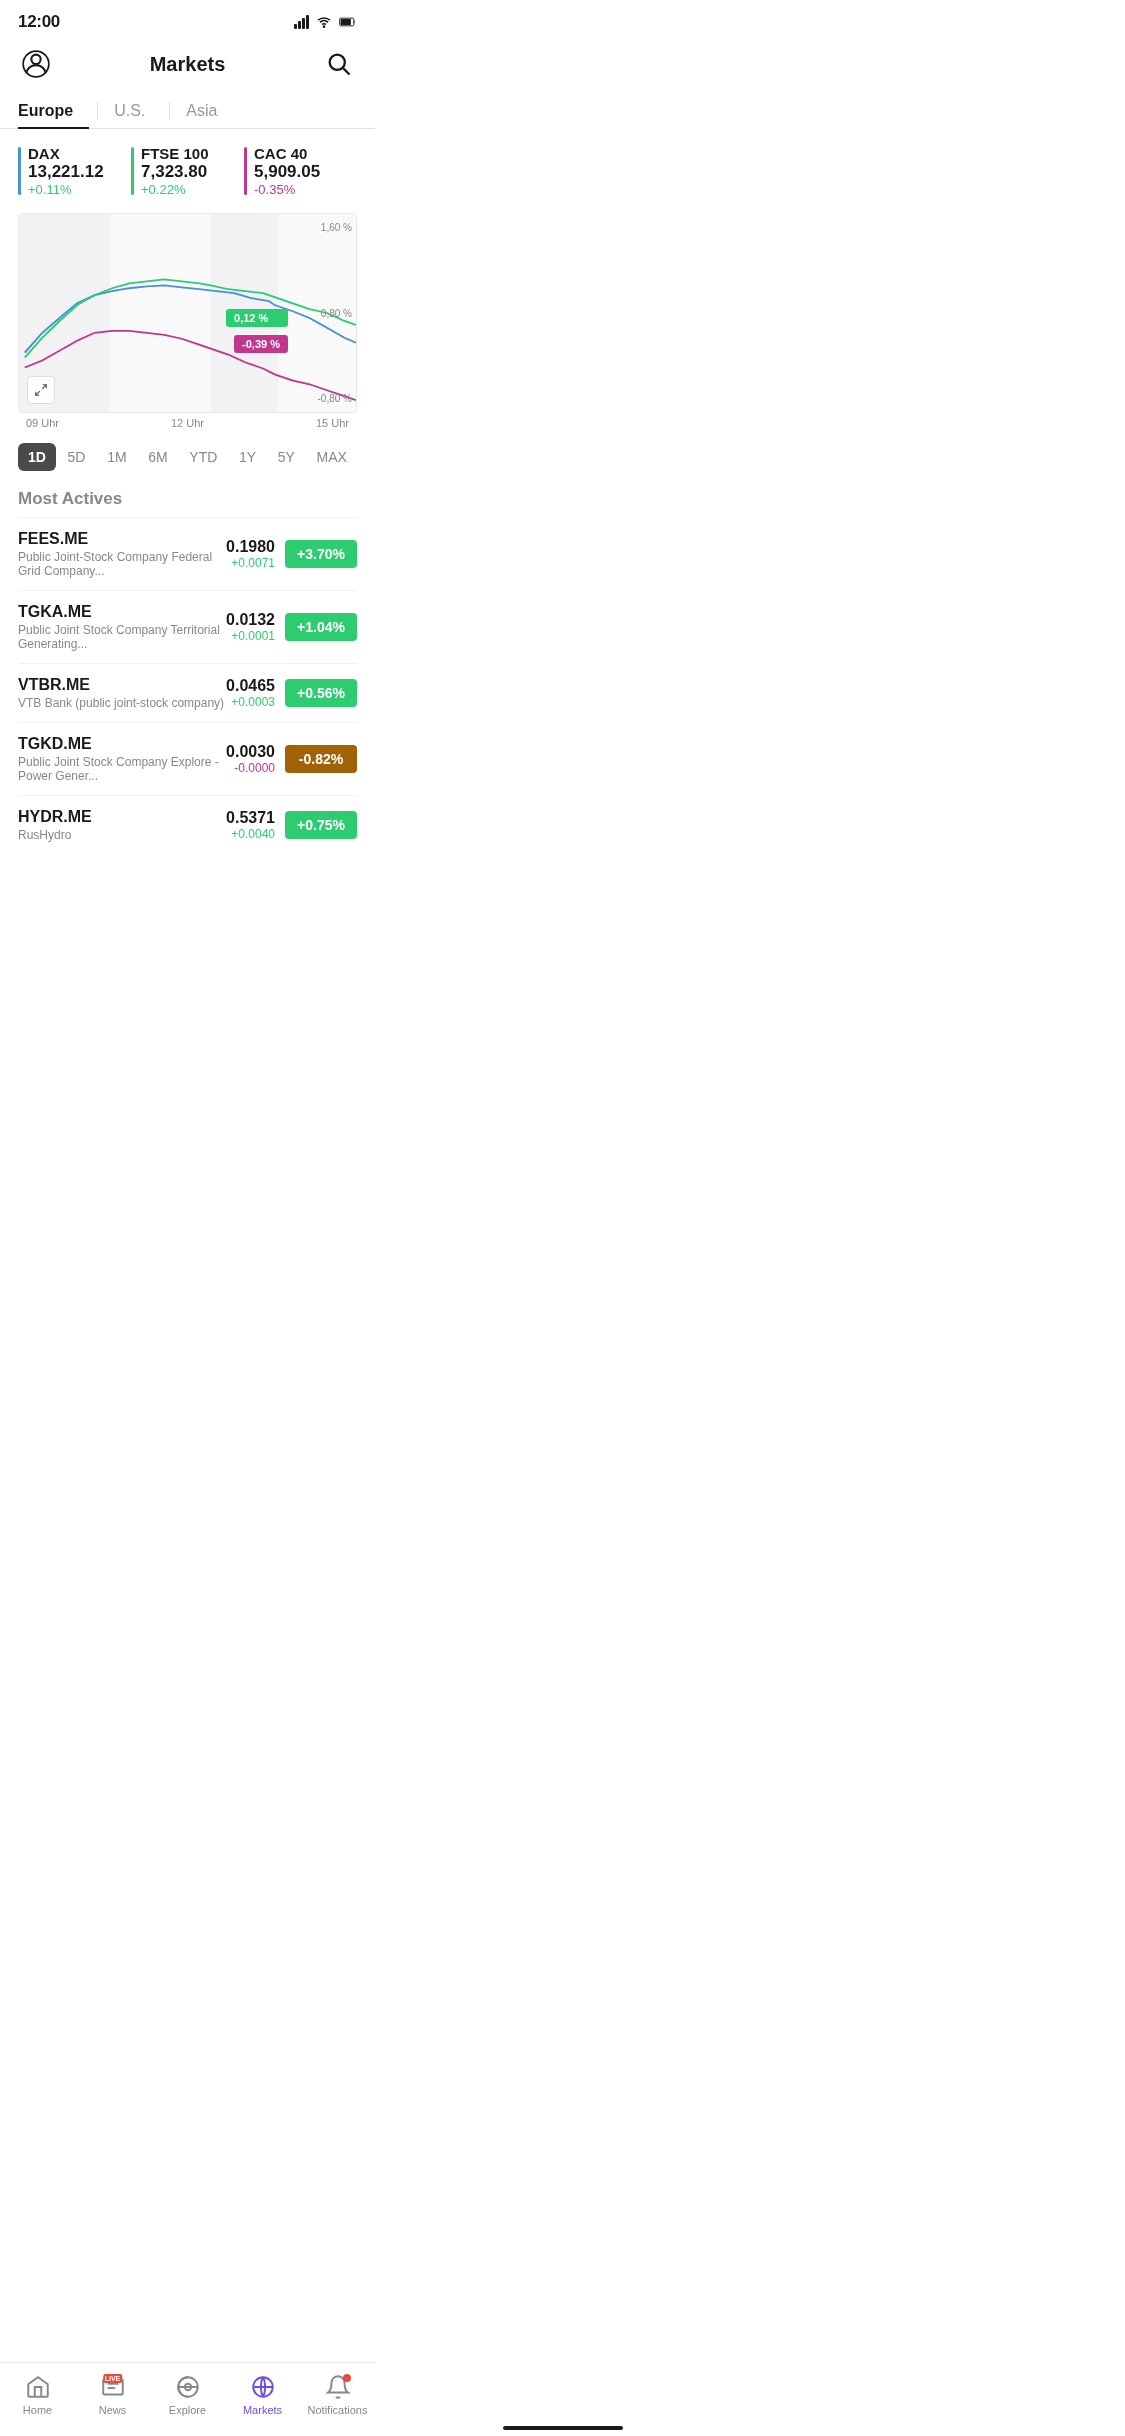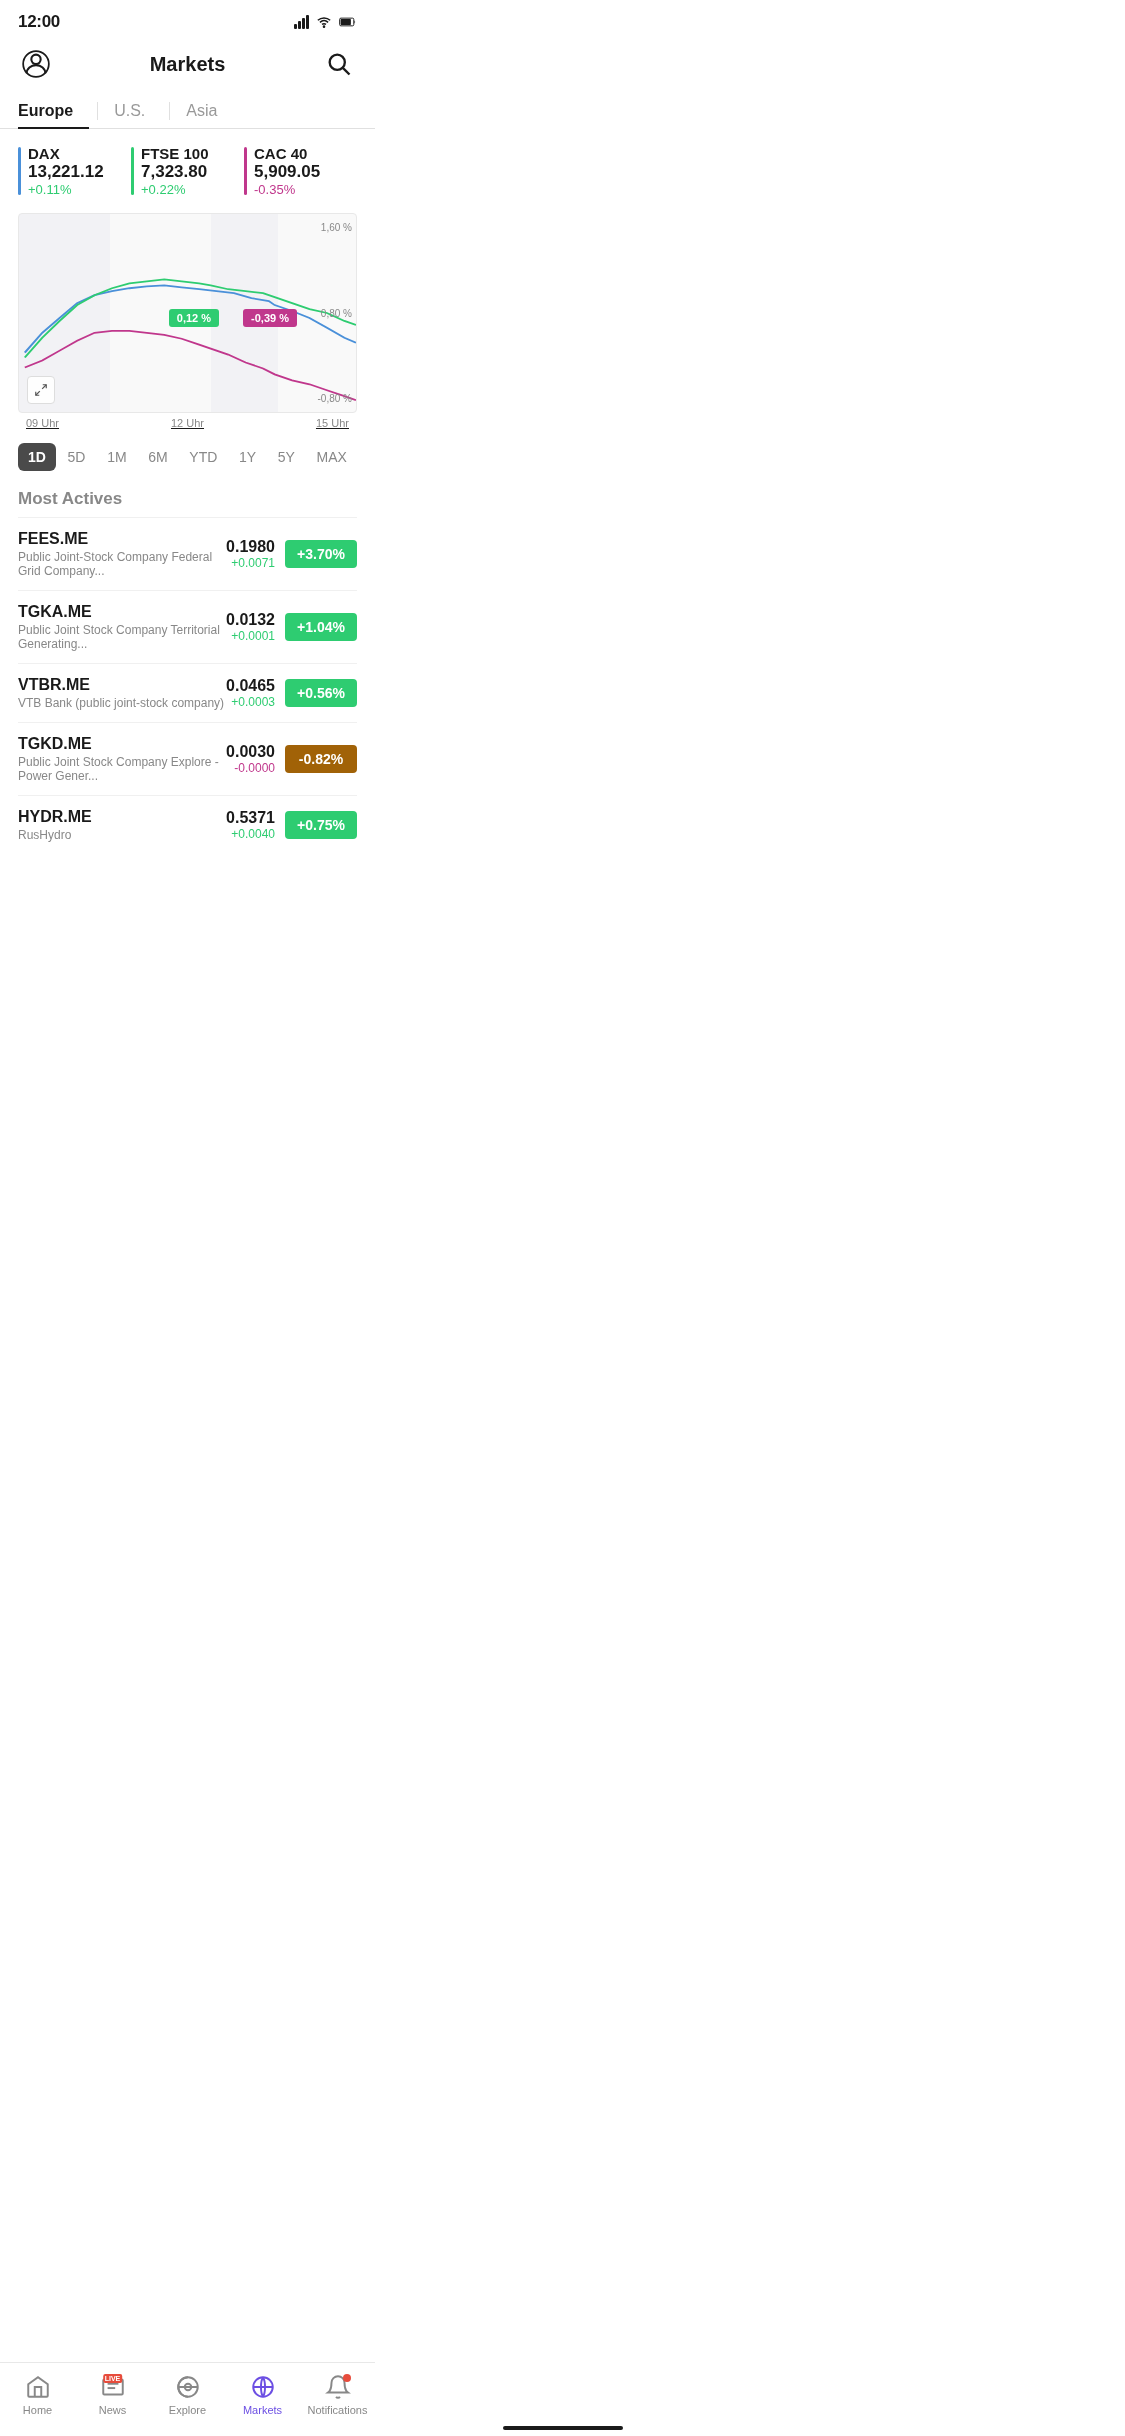--- a/index.html
+++ b/index.html
@@ -135,21 +135,20 @@
       font-size: 13px;
       font-weight: 500;
     }
     .positive { color: #2ecc71; }
     .negative { color: #c0378c; }
 
     
     .chart-container {
       margin: 8px 18px 0;
       position: relative;
-      text-decoration: underline;
     }
     .chart-wrapper {
       border: 1px solid #e8e8e8;
       background: #f9f9f9;
       border-radius: 4px;
       overflow: hidden;
       position: relative;
       height: 200px;
     }
     .chart-badge {
@@ -413,21 +412,21 @@
 
         <polyline fill="none" stroke="#2ecc71" stroke-width="1.8" points="5,145 20,125 35,108 50,92 65,82 80,75 95,70 110,68 125,66 140,68 155,70 165,72 180,76 195,78 210,80 220,84 235,90 250,96 265,100 280,108 290,112"></polyline>
 
         <polyline fill="none" stroke="#c0378c" stroke-width="1.8" points="5,155 20,148 35,138 50,128 65,120 80,118 95,118 110,120 125,122 140,126 155,132 165,136 180,142 195,150 210,156 220,162 235,168 250,172 265,178 280,184 290,188"></polyline>
       </svg>
 
       <div style="position:absolute; right:4px; top:8px; font-size:10px; color:#888;">1,60 %</div>
       <div style="position:absolute; right:4px; top:50%; transform:translateY(-50%); font-size:10px; color:#888;">0,80 %</div>
       <div style="position:absolute; right:4px; bottom:8px; font-size:10px; color:#888;">-0,80 %</div>
 
-      <div style="position:absolute; right:59px; top:48%; display:flex; flex-direction:row; gap:16px;">
+      <div style="position:absolute; right:68px; top:48%; display:flex; flex-direction:column; gap:8px;">
         <div class="chart-badge badge-green">0,12 %</div>
         <div class="chart-badge badge-purple">-0,39 %</div>
       </div>
 
       <div class="expand-btn">
         <svg width="14" height="14" viewBox="0 0 24 24" fill="none" stroke="#555" stroke-width="2">
           <polyline points="15 3 21 3 21 9"></polyline>
           <polyline points="9 21 3 21 3 15"></polyline>
           <line x1="21" y1="3" x2="14" y2="10"></line>
           <line x1="3" y1="21" x2="10" y2="14"></line>

